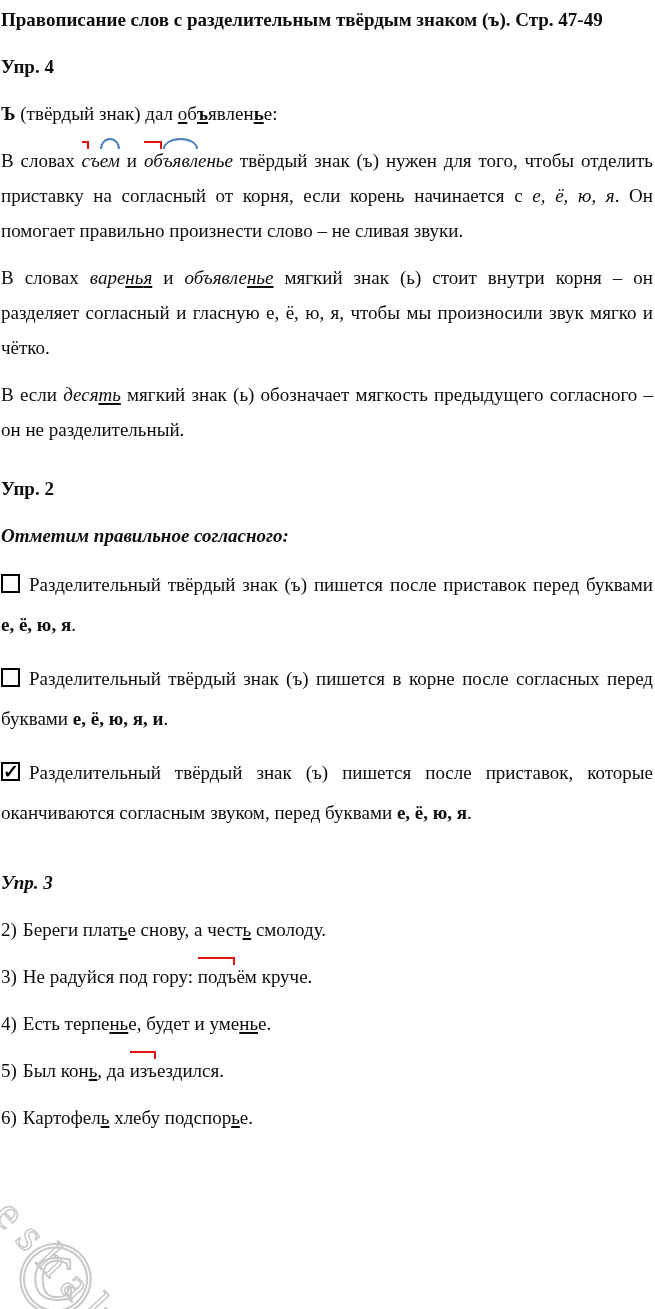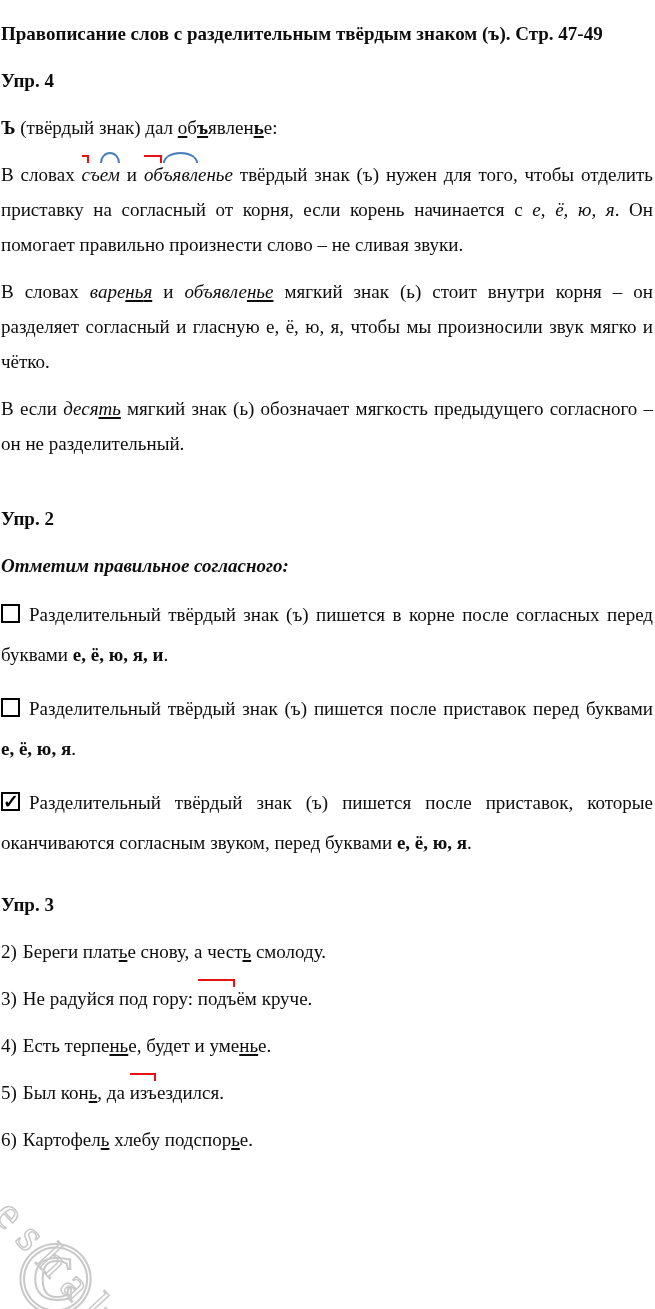--- a/index.html
+++ b/index.html
@@ -1,27 +1,27 @@
 <!DOCTYPE html>
 <html lang="ru" style="--prefix-color: #e81010; --root-color: #4a7ebb; --wm-color: #c9c9c9;"><head>
 <meta charset="utf-8">
 <style>
   html,body{margin:0;padding:0;}
   body{
     width:655px;height:1309px;overflow:hidden;background:#ffffff;
     font-family:"Liberation Serif","DejaVu Serif",serif;
     color:#0d0d0d;font-size:19px;position:relative;
   }
-  .page{padding:16px 2px 0 1px;position:relative;z-index:1;}
+  .page{padding:2px 2px 0 1px;position:relative;z-index:1;}
   p{margin:0 0 12px 0;line-height:35px;}
   .title{font-weight:bold;}
   .h{font-weight:bold;}
   .just{text-align:justify;}
-  .h-ex2{margin-top:40px;}
-  .h-ex3{margin-top:24px;}
+  .h-ex2{margin-top:24px;}
+  .h-ex3{margin-top:32px;font-style:italic;}
   .subtitle{font-weight:bold;font-style:italic;}
   .option{line-height:40px;margin-bottom:14px;text-align:justify;}
   .item .num{margin-right:6px;}
   
   .seg-b{font-weight:bold;}
   .seg-i{font-style:italic;}
   .seg-u{text-decoration:underline;text-decoration-thickness:1.5px;text-underline-offset:2px;}
   .seg-prefix{position:relative;}
   .seg-prefix::after{
     content:"";position:absolute;left:0;right:1px;top:-9px;height:6px;
@@ -66,22 +66,22 @@
     <p class="h">Упр. 4</p>
     <p><span class="seg-b">Ъ</span><span> (твёрдый знак) дал </span><span class="seg-u">о</span><span>б</span><span class="seg-b seg-u">ъ</span><span>явлен</span><span class="seg-b seg-u">ь</span><span>е:</span></p>
     <p class="just"><span>В словах </span><span class="seg-i seg-prefix">с</span><span class="seg-i">ъ</span><span class="seg-i seg-root">ем</span><span> и </span><span class="seg-i seg-prefix">об</span><span class="seg-i seg-root">ъявл</span><span class="seg-i">енье</span><span> твёрдый знак (ъ) нужен для того, чтобы отделить приставку на согласный от корня, если корень начинается с </span><span class="seg-i">е, ё, ю, я</span><span>. Он помогает правильно произнести слово – не сливая звуки.</span></p>
     <p class="just"><span>В словах </span><span class="seg-i">варе</span><span class="seg-i seg-u">нь</span><span class="seg-i seg-u">я</span><span> и </span><span class="seg-i">объявле</span><span class="seg-i seg-u">нь</span><span class="seg-i seg-u">е</span><span> мягкий знак (ь) стоит внутри корня – он разделяет согласный и гласную е, ё, ю, я, чтобы мы произносили звук мягко и чётко.</span></p>
     <p class="just"><span>В если </span><span class="seg-i">деся</span><span class="seg-i seg-u">ть</span><span> мягкий знак (ь) обозначает мягкость предыдущего согласного – он не разделительный.</span></p>
   </section>
 
   <section>
     <p class="h h-ex2">Упр. 2</p>
     <p class="subtitle">Отметим правильное согласного:</p>
+    <p class="option"><span class="cb"></span><span><span>Разделительный твёрдый знак (ъ) пишется после приставок перед буквами </span><span class="seg-b">е, ё, ю, я</span><span>.</span></span></p>
     <p class="option"><span class="cb"></span><span><span>Разделительный твёрдый знак (ъ) пишется в корне после согласных перед буквами </span><span class="seg-b">е, ё, ю, я, и</span><span>.</span></span></p>
-    <p class="option"><span class="cb"></span><span><span>Разделительный твёрдый знак (ъ) пишется после приставок перед буквами </span><span class="seg-b">е, ё, ю, я</span><span>.</span></span></p>
     <p class="option"><span class="cb checked"></span><span><span>Разделительный твёрдый знак (ъ) пишется после приставок, которые оканчиваются согласным звуком, перед буквами </span><span class="seg-b">е, ё, ю, я</span><span>.</span></span></p>
   </section>
 
   <section>
     <p class="h h-ex3">Упр. 3</p>
     <p class="item"><span class="num">2)</span><span><span>Береги плат</span><span class="seg-u">ь</span><span>е снову, а чест</span><span class="seg-u">ь</span><span> смолоду.</span></span></p>
     <p class="item"><span class="num">3)</span><span><span>Не радуйся под гору: </span><span class="seg-prefix">подъ</span><span>ём круче.</span></span></p>
     <p class="item"><span class="num">4)</span><span><span>Есть терпе</span><span class="seg-u">нь</span><span>е, будет и уме</span><span class="seg-u">нь</span><span>е.</span></span></p>
     <p class="item"><span class="num">5)</span><span><span>Был кон</span><span class="seg-u">ь</span><span>, да </span><span class="seg-prefix">изъ</span><span>ездился.</span></span></p>
     <p class="item"><span class="num">6)</span><span><span>Картофел</span><span class="seg-u">ь</span><span> хлебу подспор</span><span class="seg-u">ь</span><span>е.</span></span></p>

